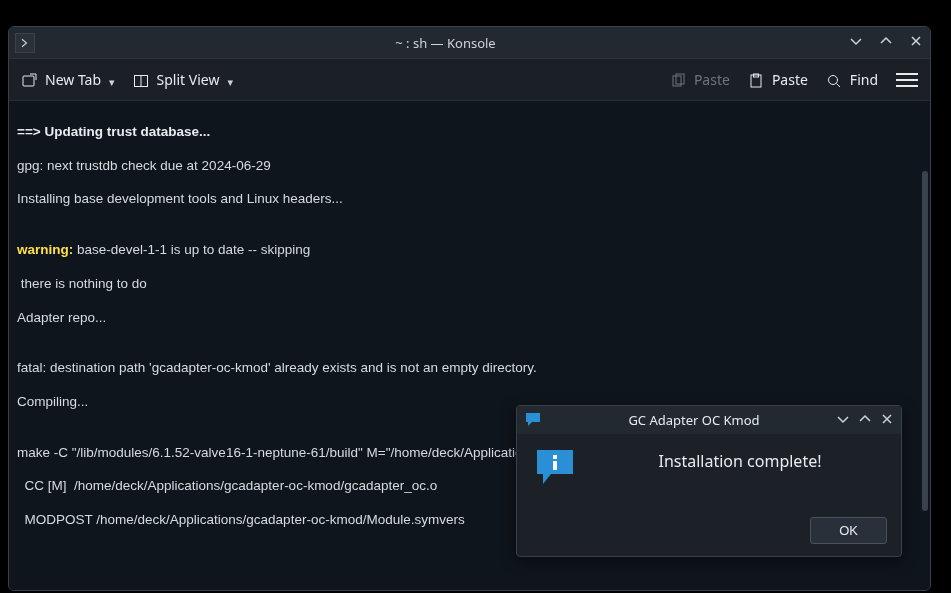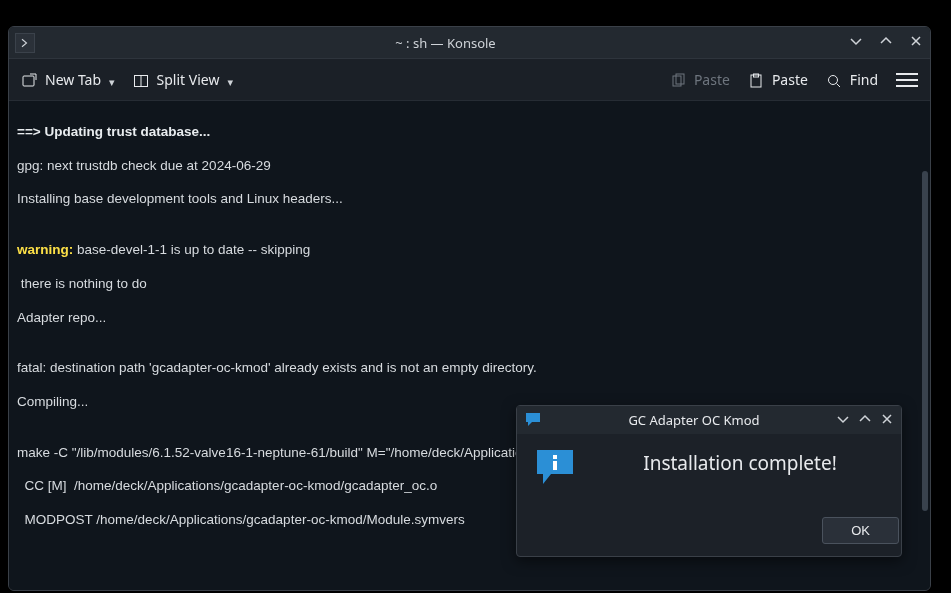--- a/index.html
+++ b/index.html
@@ -101,24 +101,24 @@
   }
   .dialog .dtitle .dlabel{flex:1;text-align:center;}
   .dialog .dtitle .dctl{display:flex;gap:10px;color:#cfd3d8;}
   .dialog .dbody{
     flex:1; display:flex; align-items:flex-start; gap:18px;
     padding:14px 18px 6px 18px;
   }
   .dialog .dbody .big-bubble{
     width:44px;height:40px;display:flex;align-items:center;justify-content:center;
   }
-  .dialog .dbody .msg{ font-size:19px; padding-top:2px; flex:1; text-align:center;}
+  .dialog .dbody .msg{ font-size:16px; padding-top:2px; flex:1; text-align:center;}
   .dialog .dfoot{
     display:flex; justify-content:flex-end;
-    padding:8px 2px 12px 14px;
+    padding:8px 14px 12px 14px;
   }
   .dialog .okbtn{
     background:#2a3039; border:1px solid #4a525d;
     color:#e8eaed; padding:5px 28px; border-radius:3px;
     font-size:13px; cursor:pointer;
   }
   .chev{font-size:11px;color:#cfd3d8;}
 </style>
 </head>
 <body>

